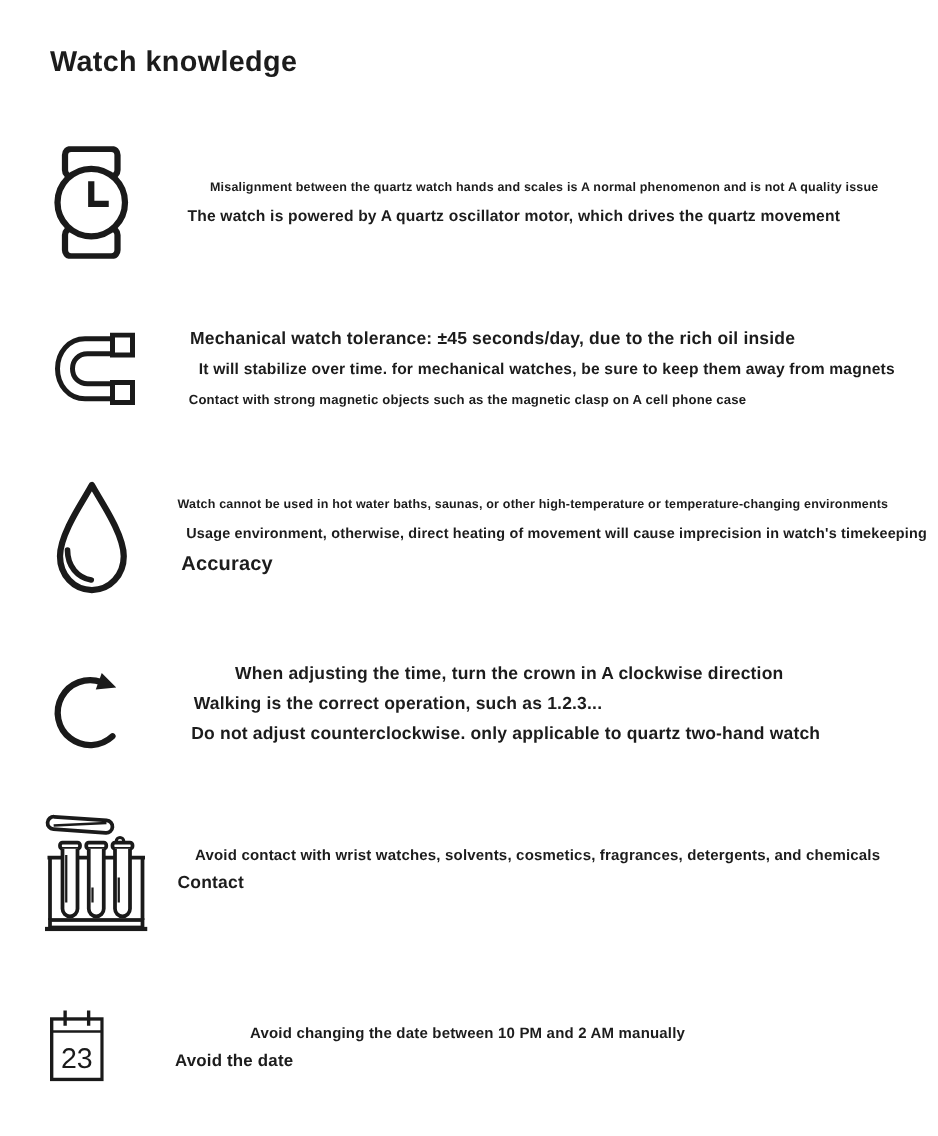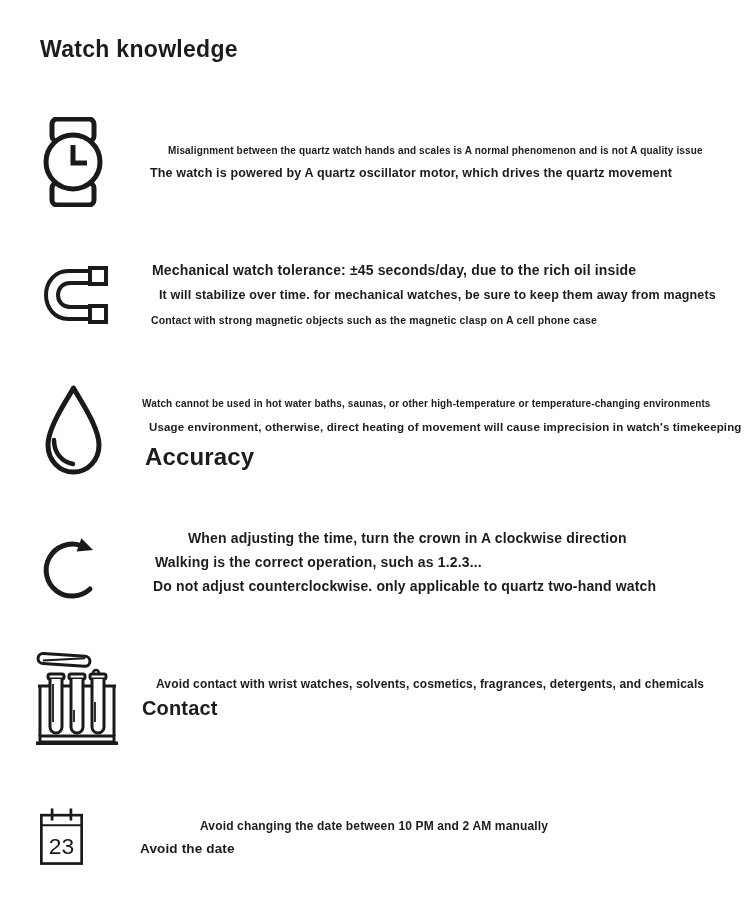--- a/index.html
+++ b/index.html
@@ -17,30 +17,30 @@
   .t1b{left:150px;top:166px;font-size:12.5px;}
   
   .ic-magnet{left:42px;top:266px;width:68px;height:58px;}
   .t2a{left:152px;top:262px;font-size:14px;}
   .t2b{left:159px;top:288px;font-size:12.5px;}
   .t2c{left:151px;top:314px;font-size:10.5px;}
   
   .ic-drop{left:42px;top:383px;width:63px;height:95px;}
   .t3a{left:142px;top:398px;font-size:10px;}
   .t3b{left:149px;top:421px;font-size:11.5px;}
-  .t3c{left:145px;top:443px;font-size:24px;text-align:center;}
+  .t3c{left:145px;top:443px;font-size:16px;text-align:center;}
   
   .ic-rotate{left:42px;top:528px;width:66px;height:78px;}
   .t4a{left:188px;top:530px;font-size:14px;}
   .t4b{left:155px;top:554px;font-size:14px;}
   .t4c{left:153px;top:578px;font-size:14px;}
   
   .ic-tubes{left:36px;top:650px;width:82px;height:95px;}
   .t5a{left:156px;top:677px;font-size:12px;}
-  .t5b{left:142px;top:697px;font-size:20px;}
+  .t5b{left:142px;top:697px;font-size:14px;}
   
   .ic-calendar{left:40px;top:793px;width:43px;height:86px;}
   .t6a{left:200px;top:819px;font-size:12px;}
   .t6b{left:140px;top:841px;font-size:13.5px;}
 </style>
 </head>
 <body>
 
 <div class="canvas">
 

